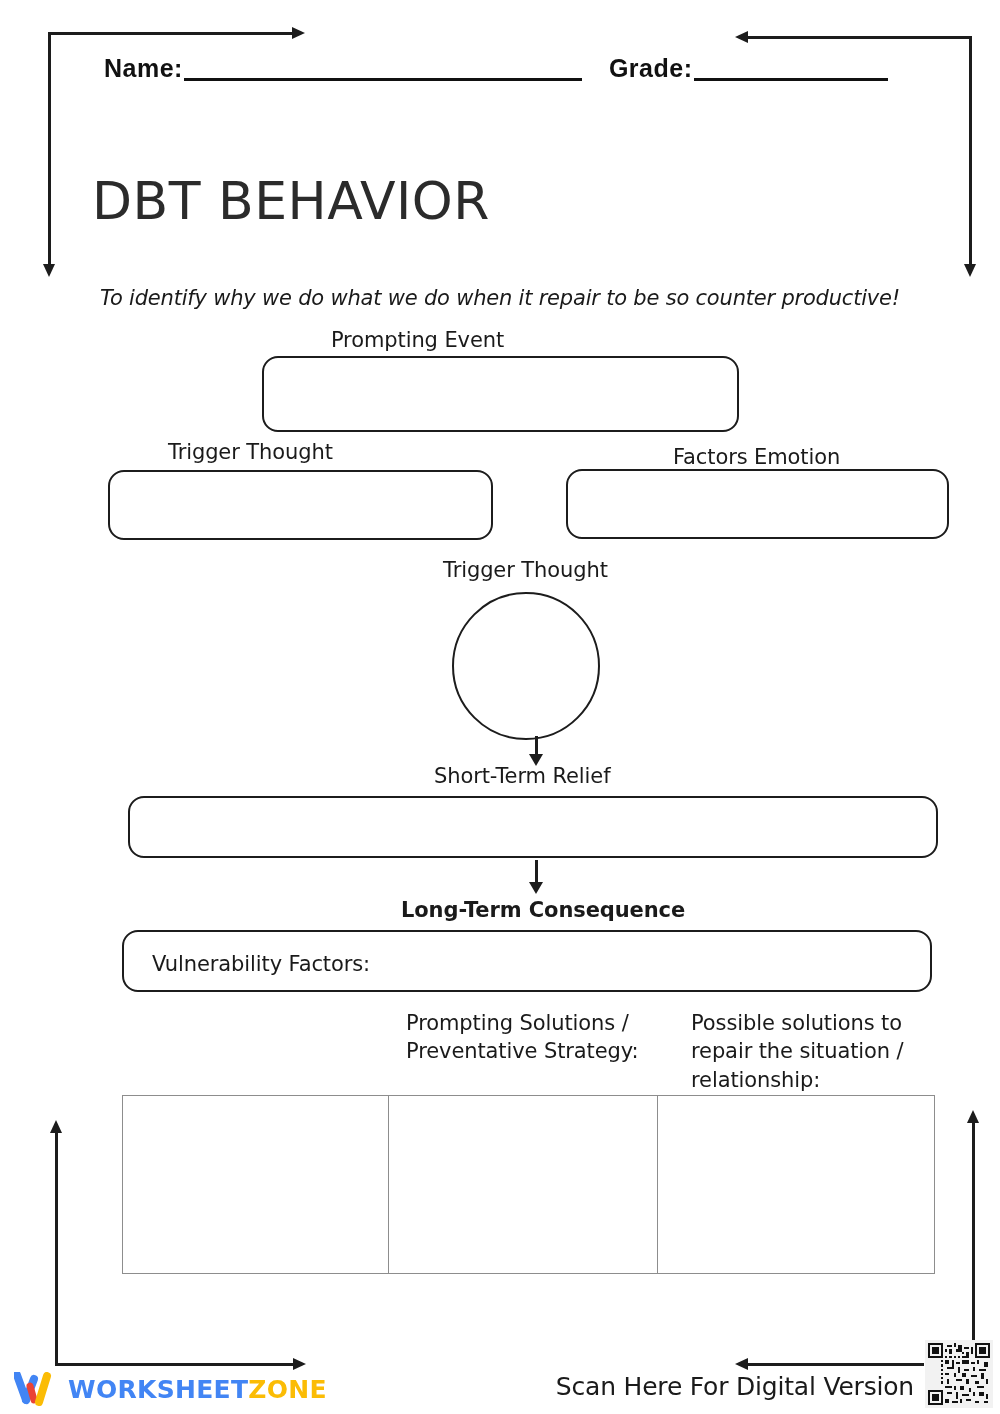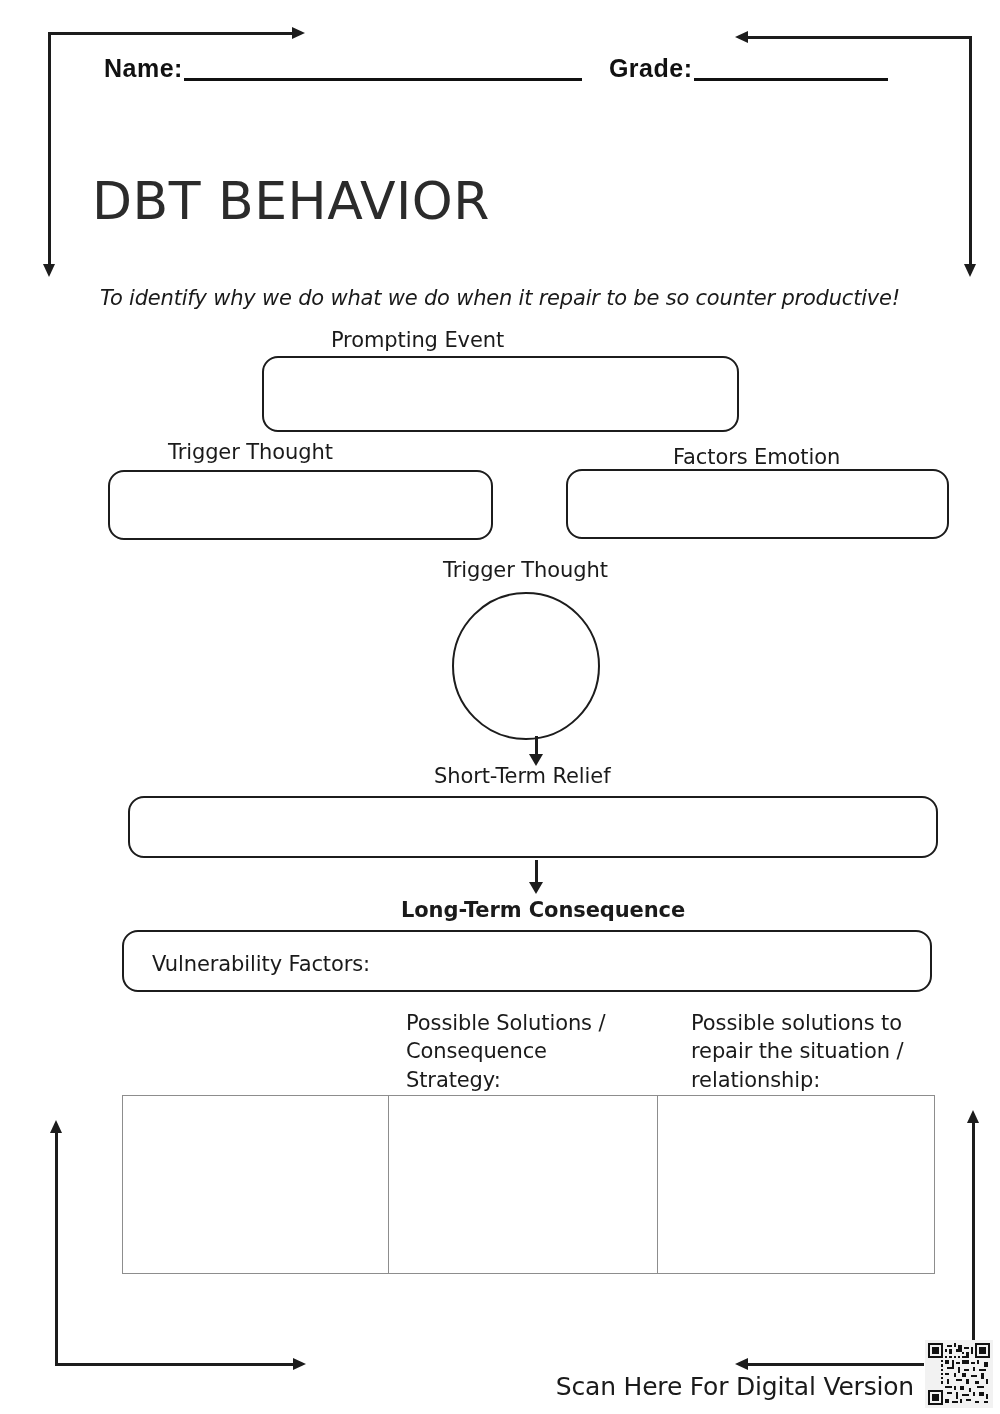--- a/index.html
+++ b/index.html
@@ -269,29 +269,42 @@
 
   <div class="wlabel" style="left:434px; top:762px;">Short-Term Relief</div>
   <div class="rbox" style="left:128px; top:796px; width:810px; height:62px;"></div>
   <div class="flow-line" style="left:535px; top:860px; height:28px;"></div>
   <div class="flow-head" style="left:529px; top:882px;"></div>
 
   <div class="wlabel" style="left:401px; top:896px;font-weight:bold;">Long-Term Consequence</div>
   <div class="rbox" style="left:122px; top:930px; width:810px; height:62px;"></div>
 
   <div class="wlabel wrap" style="left:152px; top:950px; width:230px;">Vulnerability Factors:</div>
-  <div class="wlabel wrap" style="left:406px; top:1009px; width:235px;">Possible Solutions / Consequence Strategy:</div>
+  <div class="wlabel wrap" style="left:406px; top:1009px; width:235px;">Prompting Solutions / Preventative Strategy:</div>
   <div class="wlabel wrap" style="left:691px; top:1009px; width:218px;">Possible solutions to repair the situation / relationship:</div>
 
   <div class="grid-table">
     <div class="grid-cell cell-1"></div>
     <div class="grid-cell cell-2"></div>
     <div class="grid-cell cell-3"></div>
   </div>
 
+  <div class="logo">
+    <span class="logo-mark">
+      <svg width="44" height="34" viewBox="0 0 44 34" xmlns="http://www.w3.org/2000/svg">
+        <path d="M3 3 L12 28" stroke="#4285F4" stroke-width="8" stroke-linecap="round"></path>
+        <path d="M12 28 L20 7" stroke="#4285F4" stroke-width="8" stroke-linecap="round"></path>
+        <path d="M16 14 L20 28" stroke="#EA4335" stroke-width="7" stroke-linecap="round"></path>
+        <path d="M33 4 L25 30" stroke="#FBBC05" stroke-width="8" stroke-linecap="round"></path>
+      </svg>
+    </span>
+    <span class="logo-text">
+      <span class="logo-w">WORKSHEET</span><span class="logo-z">ZONE</span>
+    </span>
+  </div>
 
   <div class="scan-text">Scan Here For Digital Version</div>
   <div class="qr">
     <svg width="62" height="62" viewBox="0 0 29 29" shape-rendering="crispEdges" xmlns="http://www.w3.org/2000/svg">
       <rect width="29" height="29" fill="#f2f2f2"></rect>
       <g fill="#111111">
 
         <rect x="0" y="0" width="7" height="1"></rect>
           <rect x="0" y="6" width="7" height="1"></rect>
         <rect x="0" y="0" width="1" height="7"></rect>

